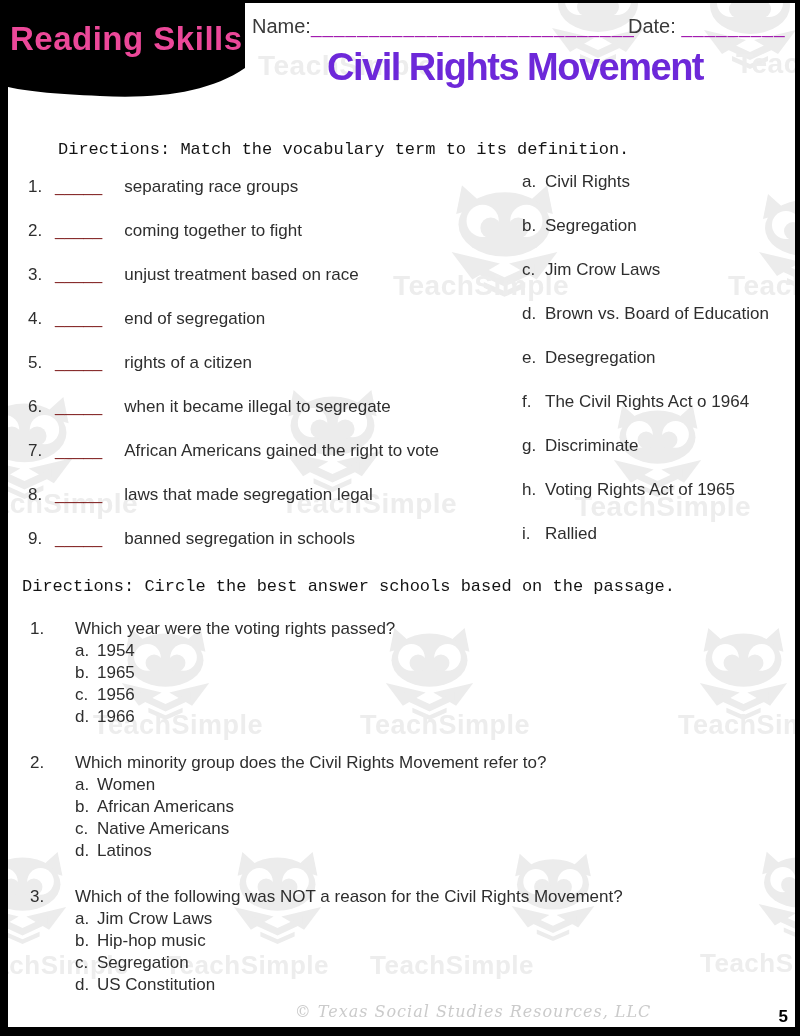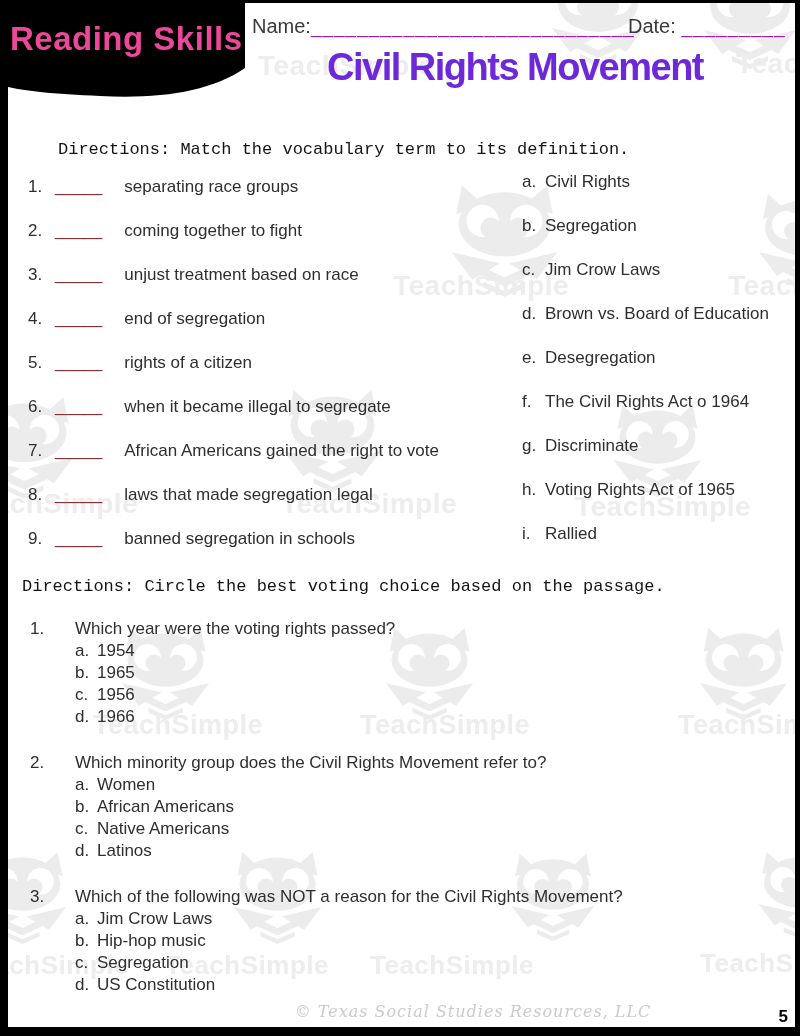--- a/index.html
+++ b/index.html
@@ -254,21 +254,21 @@
     <div class="arow">
         <span class="aletter">h.</span>
         <span>Voting Rights Act of 1965</span>
       </div>
     <div class="arow">
         <span class="aletter">i.</span>
         <span>Rallied</span>
       </div>
   </div>
 
-  <div class="directions directions-2">Directions: Circle the best voting choice based on the passage.</div>
+  <div class="directions directions-2">Directions: Circle the best answer schools based on the passage.</div>
 
   <div class="mc">
     <div class="qblock">
       <div class="qline">
           <span class="qnum">1.</span>
           <span>Which year were the voting rights passed?</span>
         </div>
       <div class="opt">
           <span class="optletter">a.</span>
           <span>1954</span>

